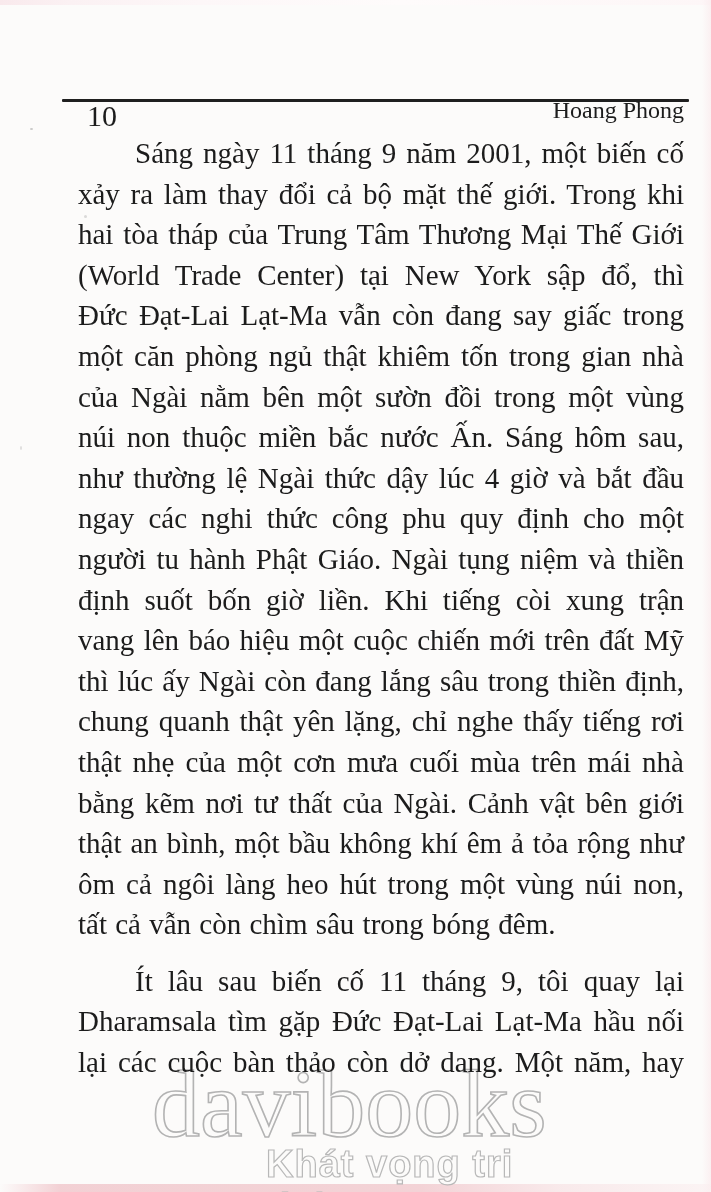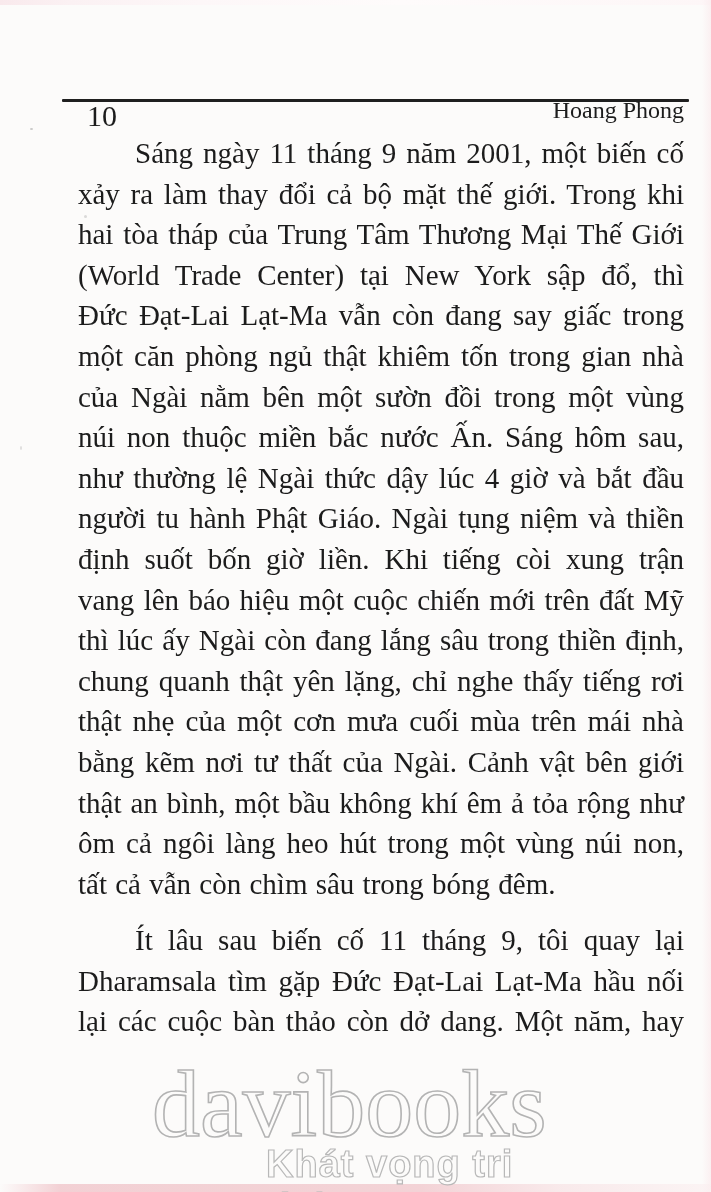--- a/index.html
+++ b/index.html
@@ -113,20 +113,21 @@
       <div class="para">
         <div class="line indent">Sáng ngày 11 tháng 9 năm 2001, một biến cố</div>
         <div class="line">xảy ra làm thay đổi cả bộ mặt thế giới. Trong khi</div>
         <div class="line">hai tòa tháp của Trung Tâm Thương Mại Thế Giới</div>
         <div class="line">(World Trade Center) tại New York sập đổ, thì</div>
         <div class="line">Đức Đạt-Lai Lạt-Ma vẫn còn đang say giấc trong</div>
         <div class="line">một căn phòng ngủ thật khiêm tốn trong gian nhà</div>
         <div class="line">của Ngài nằm bên một sườn đồi trong một vùng</div>
         <div class="line">núi non thuộc miền bắc nước Ấn. Sáng hôm sau,</div>
         <div class="line">như thường lệ Ngài thức dậy lúc 4 giờ và bắt đầu</div>
+        <div class="line">ngay các nghi thức công phu quy định cho một</div>
         <div class="line">người tu hành Phật Giáo. Ngài tụng niệm và thiền</div>
         <div class="line">định suốt bốn giờ liền. Khi tiếng còi xung trận</div>
         <div class="line">vang lên báo hiệu một cuộc chiến mới trên đất Mỹ</div>
         <div class="line">thì lúc ấy Ngài còn đang lắng sâu trong thiền định,</div>
         <div class="line">chung quanh thật yên lặng, chỉ nghe thấy tiếng rơi</div>
         <div class="line">thật nhẹ của một cơn mưa cuối mùa trên mái nhà</div>
         <div class="line">bằng kẽm nơi tư thất của Ngài. Cảnh vật bên giới</div>
         <div class="line">thật an bình, một bầu không khí êm ả tỏa rộng như</div>
         <div class="line">ôm cả ngôi làng heo hút trong một vùng núi non,</div>
         <div class="line para-end">tất cả vẫn còn chìm sâu trong bóng đêm.</div>

